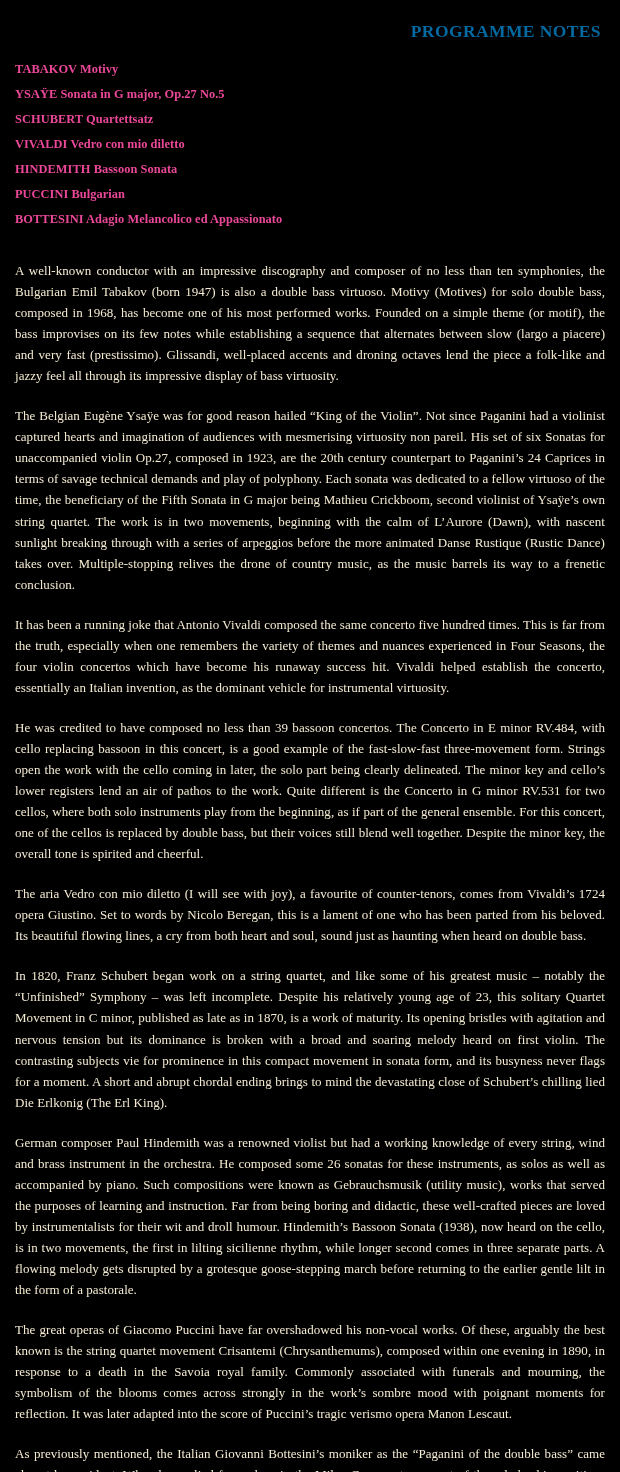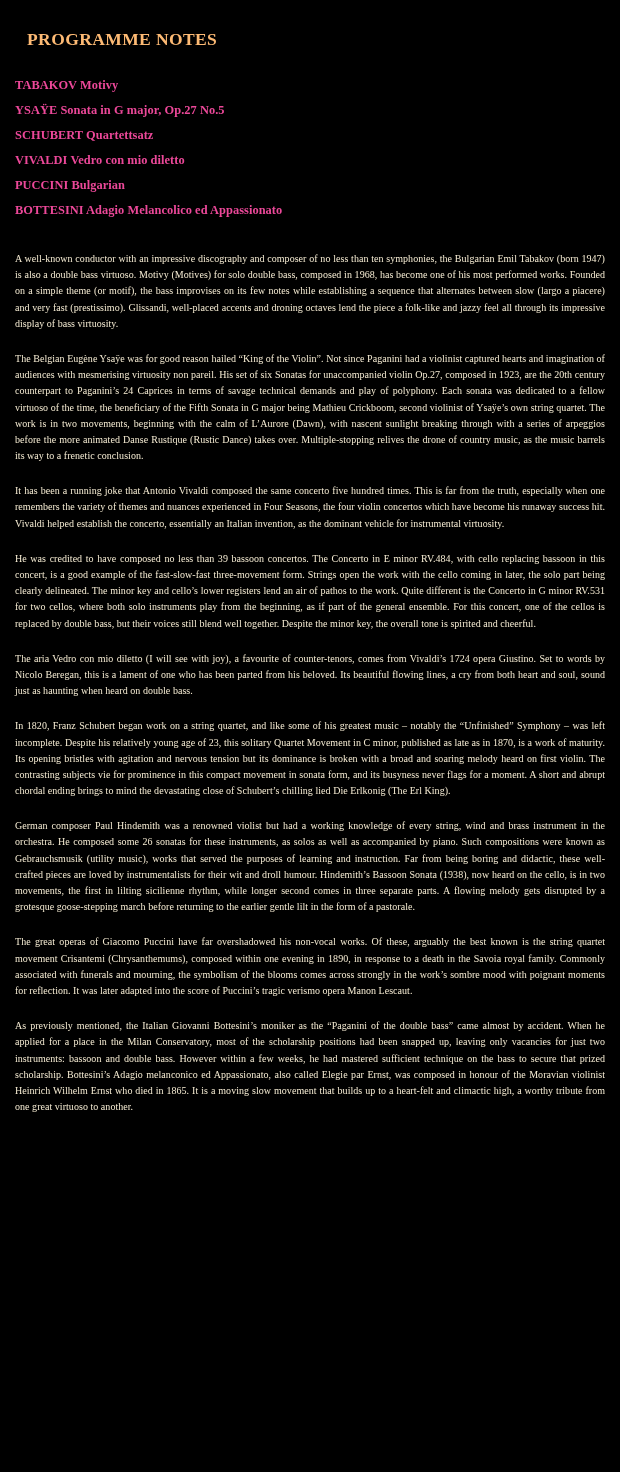--- a/index.html
+++ b/index.html
@@ -17,26 +17,26 @@
   }
   .page {
     width: 620px;
     min-height: 1472px;
     background: #000000;
     box-sizing: border-box;
     padding: 0 15px 20px 15px;
     position: relative;
   }
   .page-title {
-    text-align: left;
-    color: #fdba74;
+    text-align: right;
+    color: #0369a1;
     font-weight: bold;
     font-size: 17.5px;
     letter-spacing: 0.4px;
-    margin: 12px;
+    margin: 4px;
     padding-top: 17px;
     padding-bottom: 0;
     line-height: 1.2;
   }
   .works-list {
     list-style: none;
     margin: 0;
     padding: 0;
     padding-top: 17px;
   }
@@ -47,40 +47,41 @@
     line-height: 1.0;
     padding: 0 0 12.6px 0;
     letter-spacing: 0.05px;
     white-space: nowrap;
   }
   .notes-body {
     padding-top: 22px;
   }
   .notes-body p {
     margin: 0 0 19px 0;
-    font-size: 10px;
+    font-size: 13px;
     line-height: 1.62;
     text-align: justify;
     text-justify: inter-word;
     color: #f6ecd3;
     letter-spacing: 0.04px;
   }
 </style>
 </head>
 <body>
 
 <div class="page">
 
   <h1 class="page-title">PROGRAMME NOTES</h1>
 
   <ul class="works-list">
     <li>TABAKOV Motivy</li>
     <li>YSAŸE Sonata in G major, Op.27 No.5</li>
     <li>SCHUBERT Quartettsatz</li>
     <li>VIVALDI Vedro con mio diletto</li>
+    <li>HINDEMITH Bassoon Sonata</li>
     <li>PUCCINI Bulgarian</li>
     <li>BOTTESINI Adagio Melancolico ed Appassionato</li>
   </ul>
 
   <div class="notes-body">
     <p>A well-known conductor with an impressive discography and composer of no less than ten symphonies, the Bulgarian Emil Tabakov (born 1947) is also a double bass virtuoso. Motivy (Motives) for solo double bass, composed in 1968, has become one of his most performed works. Founded on a simple theme (or motif), the bass improvises on its few notes while establishing a sequence that alternates between slow (largo a piacere) and very fast (prestissimo). Glissandi, well-placed accents and droning octaves lend the piece a folk-like and jazzy feel all through its impressive display of bass virtuosity.</p>
     <p>The Belgian Eugène Ysaÿe was for good reason hailed “King of the Violin”. Not since Paganini had a violinist captured hearts and imagination of audiences with mesmerising virtuosity non pareil. His set of six Sonatas for unaccompanied violin Op.27, composed in 1923, are the 20th century counterpart to Paganini’s 24 Caprices in terms of savage technical demands and play of polyphony. Each sonata was dedicated to a fellow virtuoso of the time, the beneficiary of the Fifth Sonata in G major being Mathieu Crickboom, second violinist of Ysaÿe’s own string quartet. The work is in two movements, beginning with the calm of L’Aurore (Dawn), with nascent sunlight breaking through with a series of arpeggios before the more animated Danse Rustique (Rustic Dance) takes over. Multiple-stopping relives the drone of country music, as the music barrels its way to a frenetic conclusion.</p>
     <p>It has been a running joke that Antonio Vivaldi composed the same concerto five hundred times. This is far from the truth, especially when one remembers the variety of themes and nuances experienced in Four Seasons, the four violin concertos which have become his runaway success hit. Vivaldi helped establish the concerto, essentially an Italian invention, as the dominant vehicle for instrumental virtuosity.</p>
     <p>He was credited to have composed no less than 39 bassoon concertos. The Concerto in E minor RV.484, with cello replacing bassoon in this concert, is a good example of the fast-slow-fast three-movement form. Strings open the work with the cello coming in later, the solo part being clearly delineated. The minor key and cello’s lower registers lend an air of pathos to the work. Quite different is the Concerto in G minor RV.531 for two cellos, where both solo instruments play from the beginning, as if part of the general ensemble. For this concert, one of the cellos is replaced by double bass, but their voices still blend well together. Despite the minor key, the overall tone is spirited and cheerful.</p>
     <p>The aria Vedro con mio diletto (I will see with joy), a favourite of counter-tenors, comes from Vivaldi’s 1724 opera Giustino. Set to words by Nicolo Beregan, this is a lament of one who has been parted from his beloved. Its beautiful flowing lines, a cry from both heart and soul, sound just as haunting when heard on double bass.</p>

